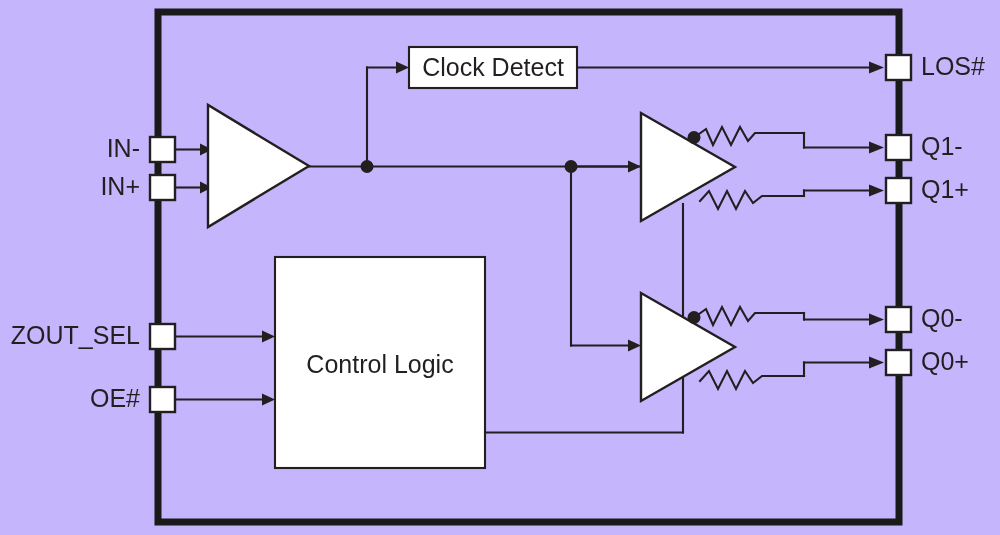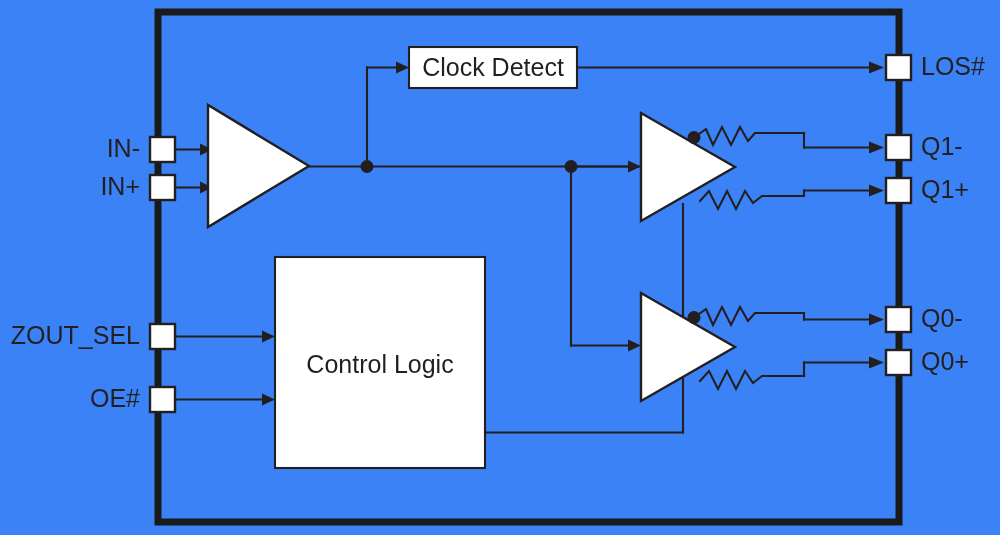--- a/index.html
+++ b/index.html
@@ -10,21 +10,21 @@
   body {
     width: 1000px;
     height: 535px;
     overflow: hidden;
     font-family: "Liberation Sans", sans-serif;
   }
   #diagram-root {
     position: relative;
     width: 1000px;
     height: 535px;
-    background: #3b82f6;
+    background: #c4b5fd;
   }
   svg.diagram {
     display: block;
     width: 1000px;
     height: 535px;
   }
   .wire {
     stroke: #231f20;
     stroke-width: 2.1;
     fill: none;

